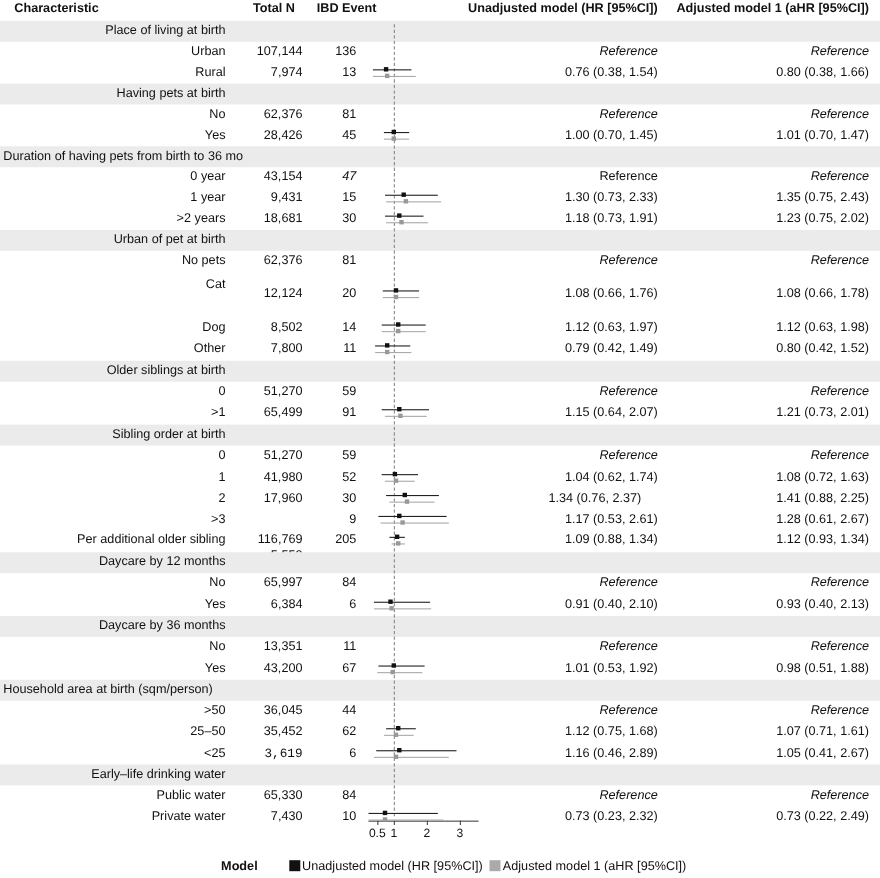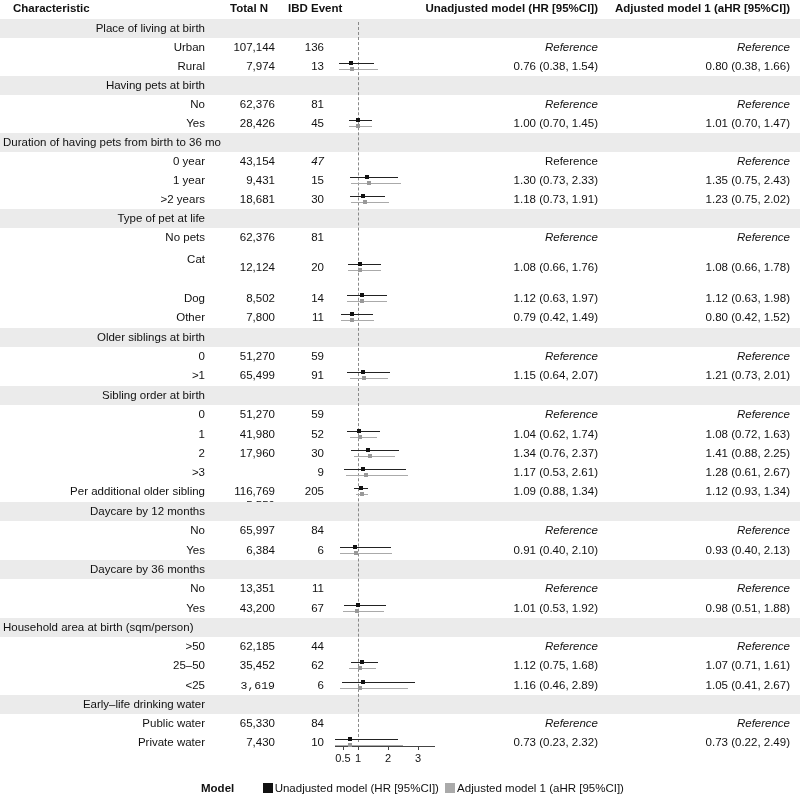--- a/index.html
+++ b/index.html
@@ -68,21 +68,21 @@
     <div class="cell r" style="right: 525px; top: 171px;">9,431</div>
     <div class="cell r" style="right: 476px; top: 171px;">15</div>
     <div class="cell r" style="right: 202px; top: 171px;">1.30 (0.73, 2.33)</div>
     <div class="cell r" style="right: 10px; top: 171px;">1.35 (0.75, 2.43)</div>
     <div class="cell r" style="right: 595px; top: 190px;">&gt;2 years</div>
     <div class="cell r" style="right: 525px; top: 190px;">18,681</div>
     <div class="cell r" style="right: 476px; top: 190px;">30</div>
     <div class="cell r" style="right: 202px; top: 190px;">1.18 (0.73, 1.91)</div>
     <div class="cell r" style="right: 10px; top: 190px;">1.23 (0.75, 2.02)</div>
     <div class="band" style="top: 209px;"></div>
-    <div class="cell r" style="right: 595px; top: 209px;">Type of pet at life</div>
+    <div class="cell r" style="right: 595px; top: 209px;">Urban of pet at birth</div>
     <div class="cell r" style="right: 595px; top: 228px;">No pets</div>
     <div class="cell r" style="right: 525px; top: 228px;">62,376</div>
     <div class="cell r" style="right: 476px; top: 228px;">81</div>
     <div class="cell r ital" style="right: 202px; top: 228px;">Reference</div>
     <div class="cell r ital" style="right: 10px; top: 228px;">Reference</div>
     <div class="cell r" style="right: 595px; top: 250px;">Cat</div>
     <div class="cell r" style="right: 525px; top: 258px;">12,124</div>
     <div class="cell r" style="right: 476px; top: 258px;">20</div>
     <div class="cell r" style="right: 202px; top: 258px;">1.08 (0.66, 1.76)</div>
     <div class="cell r" style="right: 10px; top: 258px;">1.08 (0.66, 1.78)</div>
@@ -116,21 +116,21 @@
     <div class="cell r ital" style="right: 202px; top: 405px;">Reference</div>
     <div class="cell r ital" style="right: 10px; top: 405px;">Reference</div>
     <div class="cell r" style="right: 595px; top: 425px;">1</div>
     <div class="cell r" style="right: 525px; top: 425px;">41,980</div>
     <div class="cell r" style="right: 476px; top: 425px;">52</div>
     <div class="cell r" style="right: 202px; top: 425px;">1.04 (0.62, 1.74)</div>
     <div class="cell r" style="right: 10px; top: 425px;">1.08 (0.72, 1.63)</div>
     <div class="cell r" style="right: 595px; top: 444px;">2</div>
     <div class="cell r" style="right: 525px; top: 444px;">17,960</div>
     <div class="cell r" style="right: 476px; top: 444px;">30</div>
-    <div class="cell r" style="right: 202px; top: 444px; margin-left: 44px;">1.34 (0.76, 2.37)</div>
+    <div class="cell r" style="right: 217px; top: 444px; margin-left: 44px;">1.34 (0.76, 2.37)</div>
     <div class="cell r" style="right: 10px; top: 444px;">1.41 (0.88, 2.25)</div>
     <div class="cell r" style="right: 595px; top: 463px;">&gt;3</div>
     <div class="cell r" style="right: 525px; top: 463px; margin-top: 33px;">5,559</div>
     <div class="cell r" style="right: 476px; top: 463px;">9</div>
     <div class="cell r" style="right: 202px; top: 463px;">1.17 (0.53, 2.61)</div>
     <div class="cell r" style="right: 10px; top: 463px;">1.28 (0.61, 2.67)</div>
     <div class="cell r" style="right: 595px; top: 482px;">Per additional older sibling</div>
     <div class="cell r" style="right: 525px; top: 482px;">116,769</div>
     <div class="cell r" style="right: 476px; top: 482px;">205</div>
     <div class="cell r" style="right: 202px; top: 482px;">1.09 (0.88, 1.34)</div>
@@ -155,21 +155,21 @@
     <div class="cell r ital" style="right: 202px; top: 579px;">Reference</div>
     <div class="cell r ital" style="right: 10px; top: 579px;">Reference</div>
     <div class="cell r" style="right: 595px; top: 599px;">Yes</div>
     <div class="cell r" style="right: 525px; top: 599px;">43,200</div>
     <div class="cell r" style="right: 476px; top: 599px;">67</div>
     <div class="cell r" style="right: 202px; top: 599px;">1.01 (0.53, 1.92)</div>
     <div class="cell r" style="right: 10px; top: 599px;">0.98 (0.51, 1.88)</div>
     <div class="band" style="top: 618px;"></div>
     <div class="cell" style="left: 3px; top: 618px;">Household area at birth (sqm/person)</div>
     <div class="cell r" style="right: 595px; top: 637px;">&gt;50</div>
-    <div class="cell r" style="right: 525px; top: 637px;">62,185</div>
+    <div class="cell r" style="right: 525px; top: 637px;">36,045</div>
     <div class="cell r" style="right: 476px; top: 637px;">44</div>
     <div class="cell r ital" style="right: 202px; top: 637px;">Reference</div>
     <div class="cell r ital" style="right: 10px; top: 637px;">Reference</div>
     <div class="cell r" style="right: 595px; top: 656px;">25–50</div>
     <div class="cell r" style="right: 525px; top: 656px;">35,452</div>
     <div class="cell r" style="right: 476px; top: 656px;">62</div>
     <div class="cell r" style="right: 202px; top: 656px;">1.12 (0.75, 1.68)</div>
     <div class="cell r" style="right: 10px; top: 656px;">1.07 (0.71, 1.61)</div>
     <div class="cell r" style="right: 595px; top: 676px;">&lt;25</div>
     <div class="cell r" style="right: 525px; top: 676px; font-family: Liberation Mono, monospace;">3,619</div>

